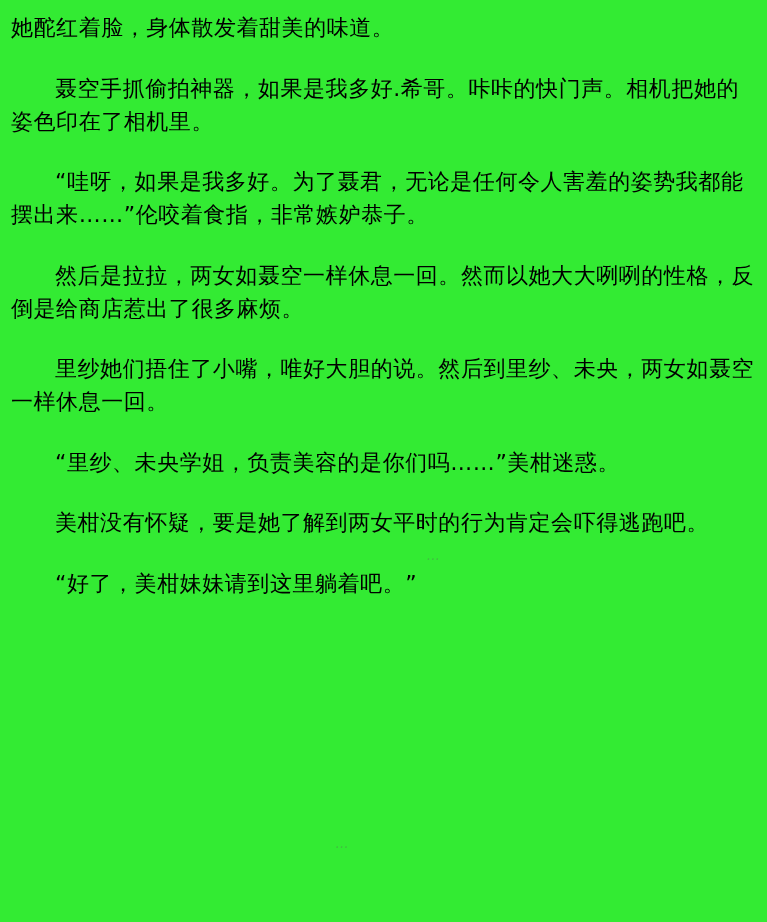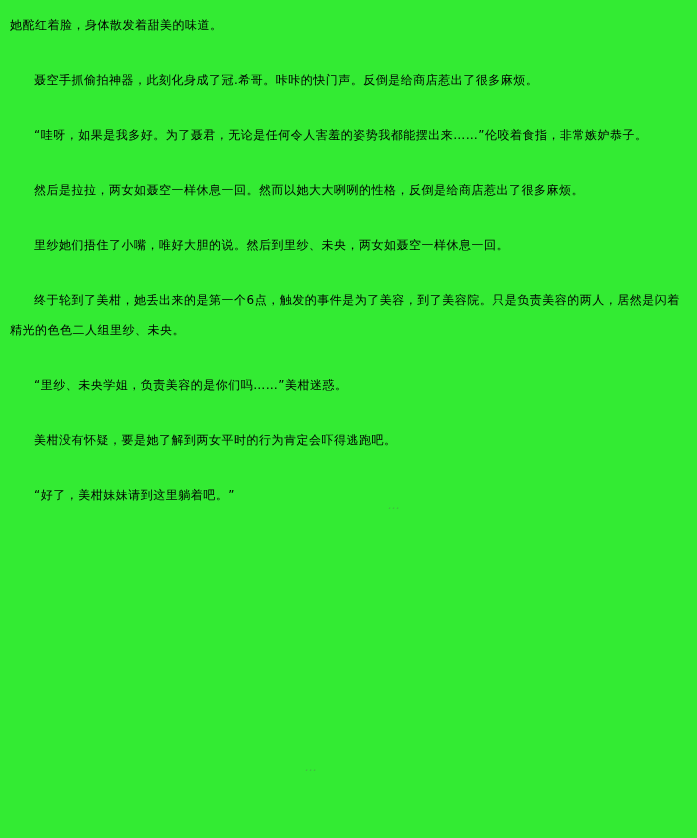--- a/index.html
+++ b/index.html
@@ -14,21 +14,21 @@
     font-family: "DejaVu Sans", "Liberation Sans", sans-serif;
     overflow: hidden;
     position: relative;
   }
   .page {
     padding: 6px 10px 0 10px;
     box-sizing: border-box;
     width: 100%;
   }
   p.para {
-    font-size: 12px;
+    font-size: 20px;
     line-height: 30px;
     margin: 25px 0;
     text-indent: 2em;
     letter-spacing: 0.5px;
     word-break: break-all;
   }
   p.para.continuation {
     text-indent: 0;
     margin-top: 4px;
   }
@@ -49,24 +49,23 @@
     left: 305px;
     top: 760px;
     width: 80px;
   }
 </style>
 </head>
 <body>
 
 <div class="page">
   <p class="para continuation">她酡红着脸，身体散发着甜美的味道。</p>
-  <p class="para">聂空手抓偷拍神器，此刻化身成了冠.希哥。咔咔的快门声。反倒是给商店惹出了很多麻烦。</p>
+  <p class="para">聂空手抓偷拍神器，如果是我多好.希哥。咔咔的快门声。相机把她的姿色印在了相机里。</p>
   <p class="para">“哇呀，如果是我多好。为了聂君，无论是任何令人害羞的姿势我都能摆出来……”伦咬着食指，非常嫉妒恭子。</p>
   <p class="para">然后是拉拉，两女如聂空一样休息一回。然而以她大大咧咧的性格，反倒是给商店惹出了很多麻烦。</p>
   <p class="para">里纱她们捂住了小嘴，唯好大胆的说。然后到里纱、未央，两女如聂空一样休息一回。</p>
-  <p class="para">终于轮到了美柑，她丢出来的是第一个6点，触发的事件是为了美容，到了美容院。只是负责美容的两人，居然是闪着精光的色色二人组里纱、未央。</p>
   <p class="para">“里纱、未央学姐，负责美容的是你们吗……”美柑迷惑。</p>
   <p class="para">美柑没有怀疑，要是她了解到两女平时的行为肯定会吓得逃跑吧。</p>
   <p class="para">“好了，美柑妹妹请到这里躺着吧。”</p>
 </div>
 
 <span class="watermark watermark-1">…</span>
 <span class="watermark watermark-2">…</span>
 
 </body></html>

